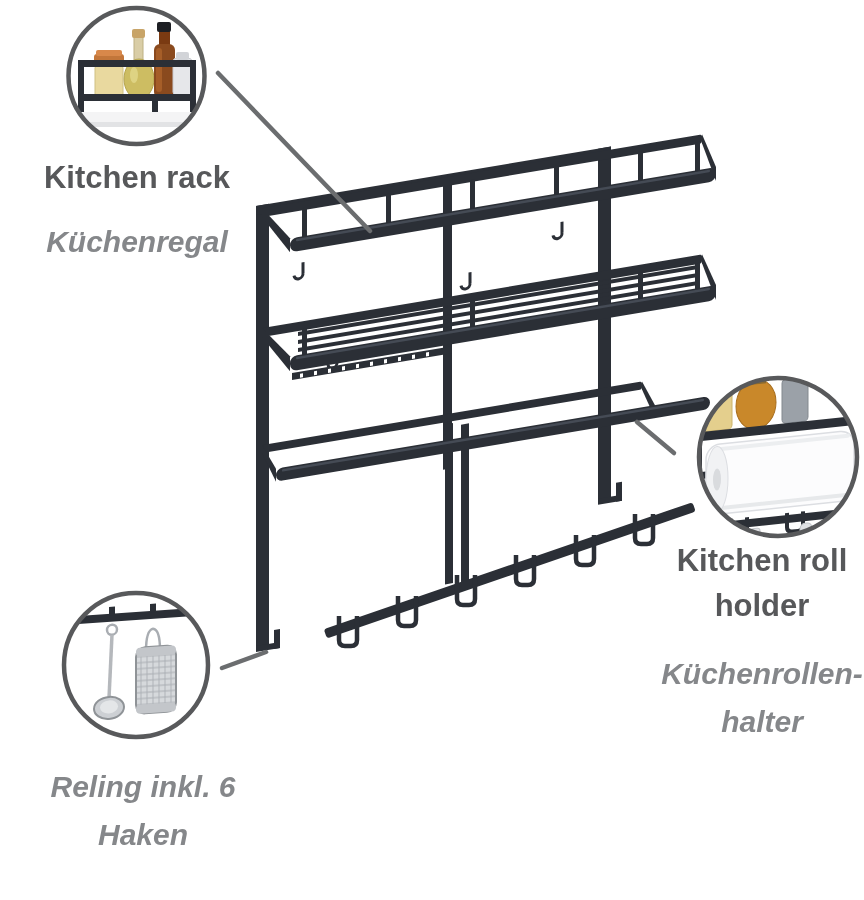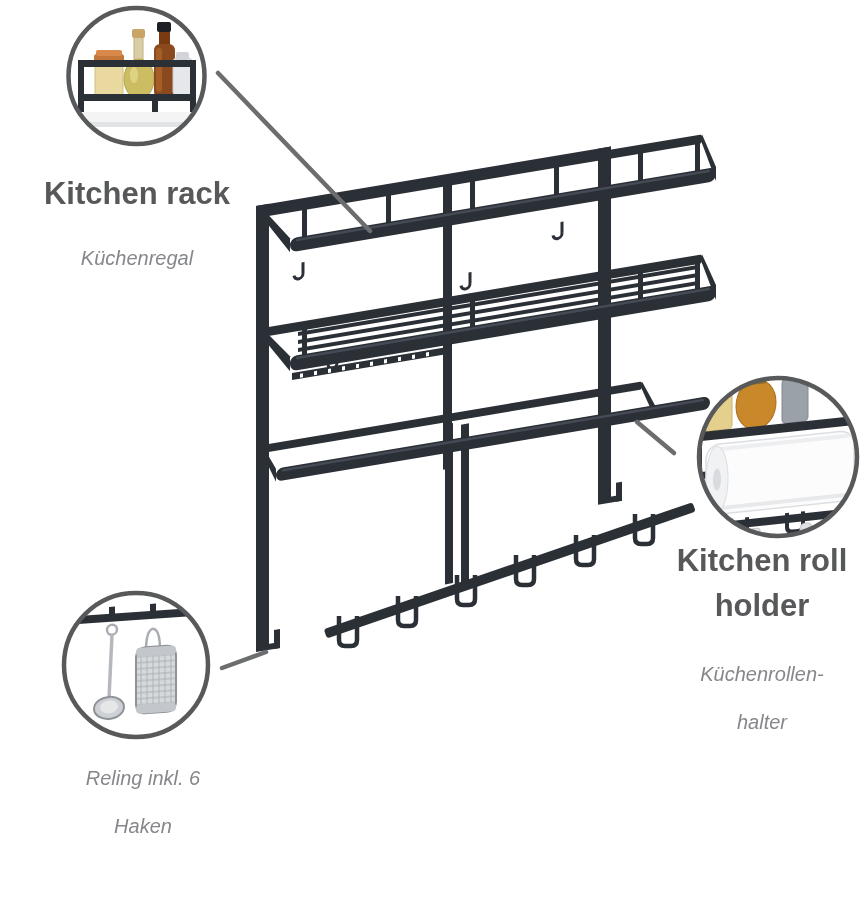--- a/index.html
+++ b/index.html
@@ -21,27 +21,27 @@
   .stage{position:absolute;left:0;top:0;width:864px;height:900px;}
   svg{display:block;}
   .metal{fill:var(--rack-metal,#2b2f36);}
   .hl{fill:var(--rack-highlight,#454b55);}
   .mstroke{stroke:var(--rack-metal,#2b2f36);fill:none;}
   .leader{stroke:var(--leader-line,#6b6d6f);stroke-width:4.5;stroke-linecap:round;}
   .cfill{fill:#ffffff;}
   .cborder{fill:none;stroke:var(--circle-border,#58595b);stroke-width:4.5;}
   .label{position:absolute;text-align:center;color:var(--label-primary,#57585a);}
   .label .en{font-weight:bold;font-size:31px;line-height:45px;}
-  .label .de{font-weight:normal;font-style:italic;font-size:20px;line-height:48px;color:var(--label-secondary,#85878a);}
-  .label-rack{left:12px;top:155px;width:250px;margin-top:16px;}
+  .label .de{font-weight:bold;font-style:italic;font-size:30px;line-height:48px;color:var(--label-secondary,#85878a);}
+  .label-rack{left:12px;top:155px;width:250px;}
   .label-rack .de{margin-top:18px;}
   .label-roll{left:637px;top:538px;width:250px;}
   .label-roll .de{margin-top:22px;}
   .label-rail{left:3px;top:747px;width:280px;}
-  .label-rail .de{margin-top:7px;}
+  .label-rail .de{margin-top:16px;}
 </style>
 </head>
 <body>
 
 <div class="stage">
 <svg width="864" height="900" viewBox="0 0 864 900">
   <defs>
     <clipPath id="clipC1">
           <circle cx="136.5" cy="76" r="68"></circle>
         </clipPath>

